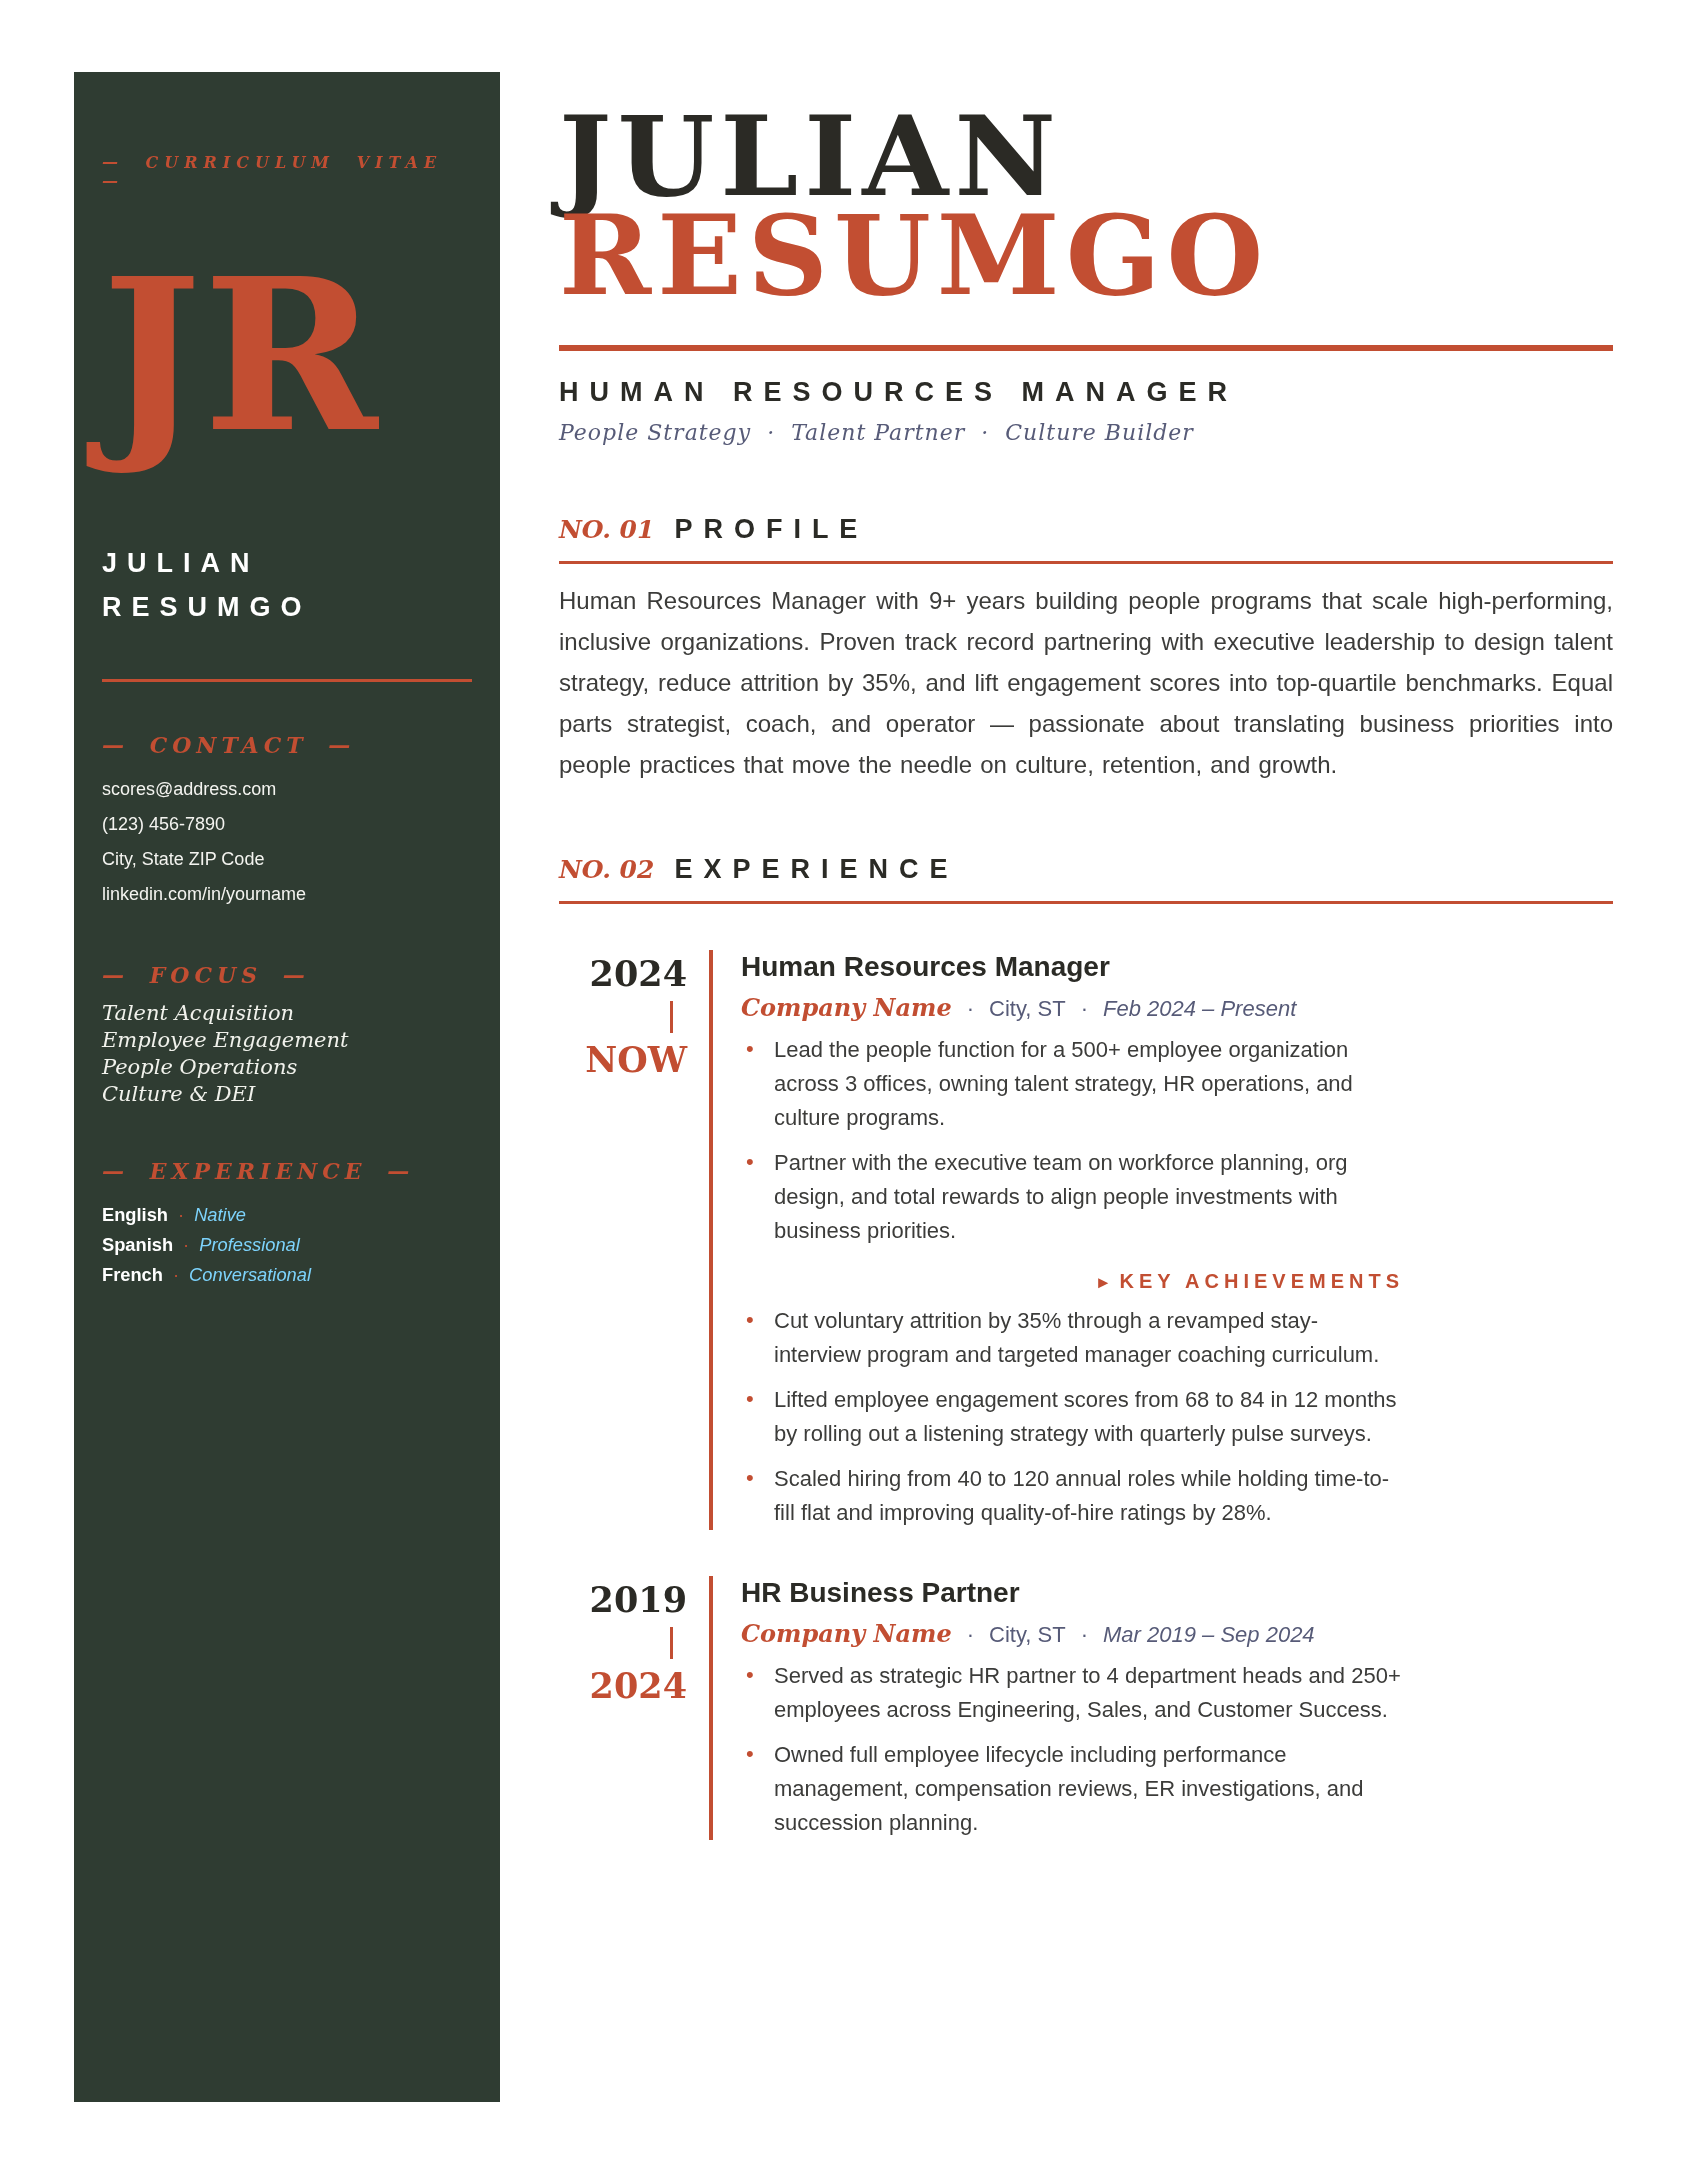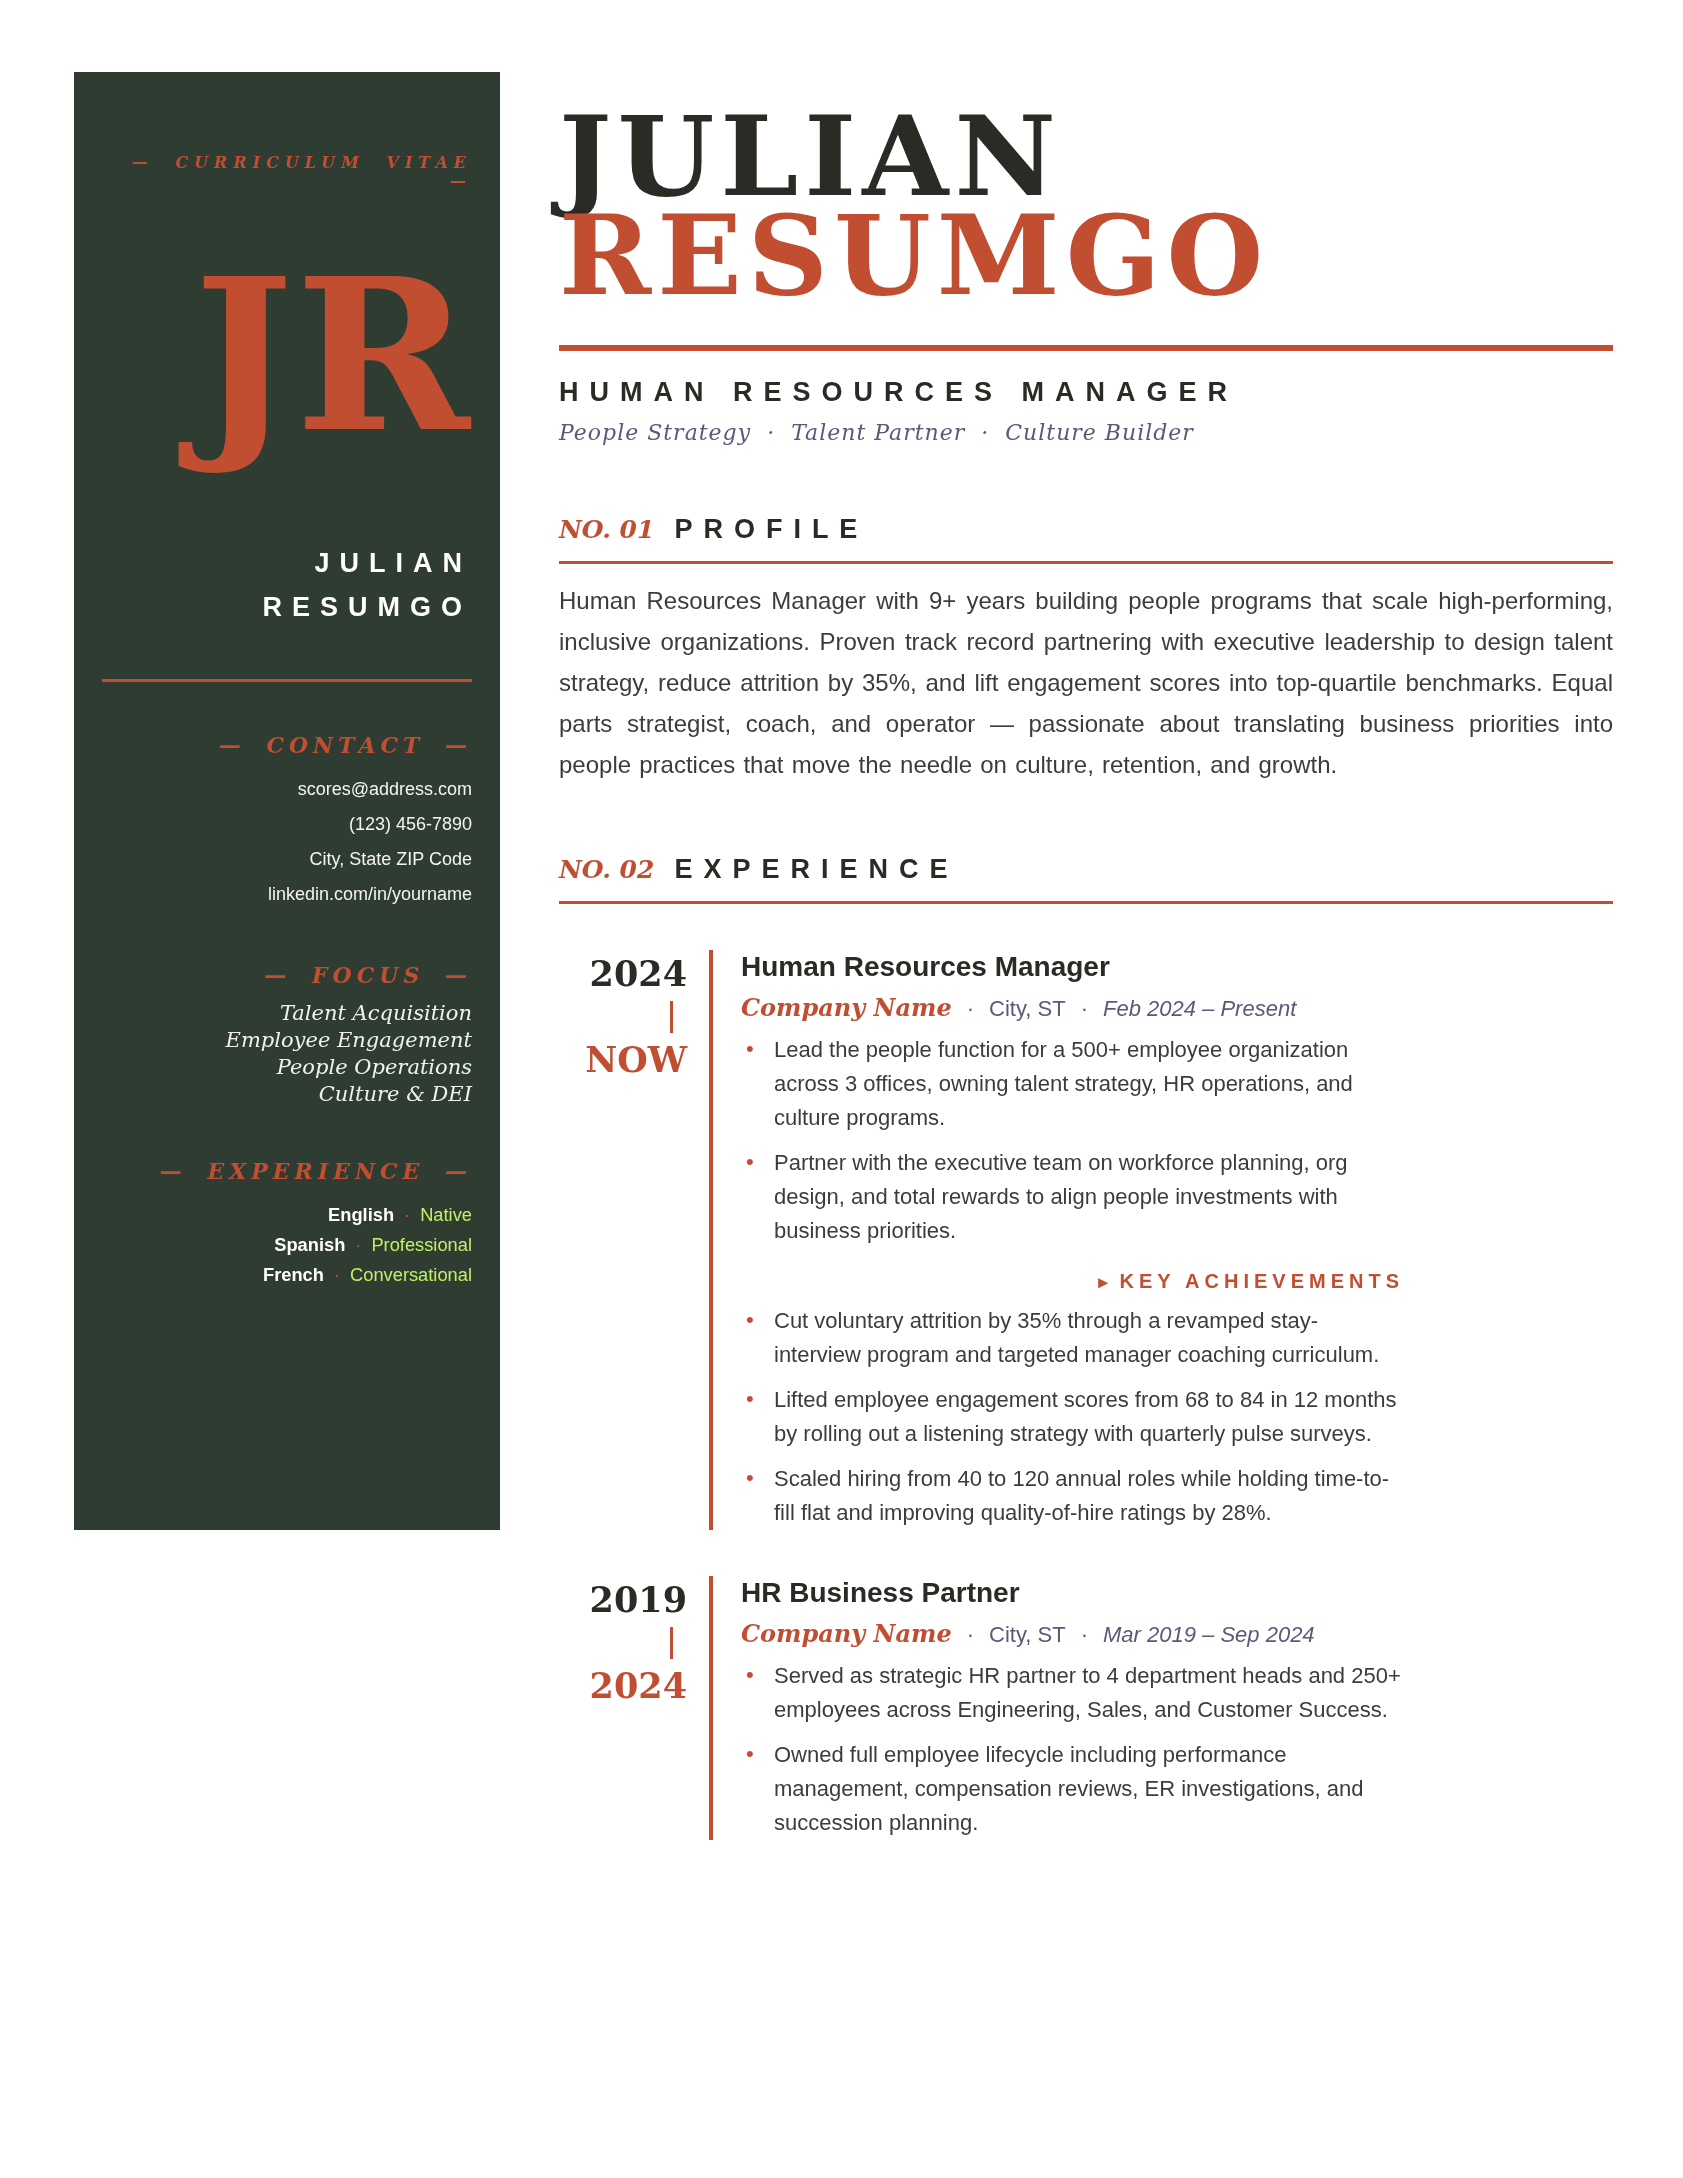--- a/index.html
+++ b/index.html
@@ -4,23 +4,23 @@
 <style>
   html,body{margin:0;padding:0;}
   body{
     width:1683px;height:2178px;position:relative;background:#ffffff;
     font-family:"Liberation Sans",sans-serif;color:#3c3c3a;overflow:hidden;
   }
   .serif{font-family:"DejaVu Serif",serif;}
 
   
   .sidebar{
-    position:absolute;left:74px;top:72px;width:426px;height:1458px;
+    position:absolute;left:74px;top:72px;width:426px;height:2030px;
     background:#2f3c32;box-sizing:border-box;padding:81px 28px 0;
-    text-align:right;color:#ffffff;
+    text-align:left;color:#ffffff;
   }
   .kicker{
     font-family:"DejaVu Serif",serif;font-style:italic;font-weight:700;
     font-size:16px;letter-spacing:6px;word-spacing:10px;color:#c24e32;
   }
   .monogram{
     font-family:"DejaVu Serif",serif;font-weight:700;color:#c24e32;
     font-size:210px;line-height:188px;margin-top:71px;letter-spacing:2px;
   }
   .side-name{
@@ -33,21 +33,21 @@
     font-size:22px;letter-spacing:5px;word-spacing:8px;color:#c24e32;
   }
   .contact-list{margin-top:14px;font-size:18px;line-height:35px;color:#f4f4f0;}
   .focus-list{
     margin-top:12px;font-family:"DejaVu Serif",serif;font-style:italic;
     font-size:21px;line-height:27px;color:#f1f2ec;
   }
   .lang-list{margin-top:16px;font-size:18.3px;line-height:30px;}
   .lang-name{font-weight:bold;color:#ffffff;}
   .lang-dot{color:#c24e32;margin:0 10px;}
-  .lang-level{color:#bef264;}
+  .lang-level{font-style:italic;color:#7dd3fc;}
 
   
   .main{position:absolute;left:559px;top:107px;width:1054px;}
   .h1-line{
     font-family:"DejaVu Serif",serif;font-weight:700;font-size:111px;
     line-height:99px;letter-spacing:6px;color:#2b2a25;
   }
   .h1-line.last{color:#c24e32;}
   .title-rule{height:6px;background:#c24e32;margin-top:40px;}
   .role{margin-top:26px;font-size:27px;font-weight:bold;letter-spacing:11px;color:#2b2b26;}

